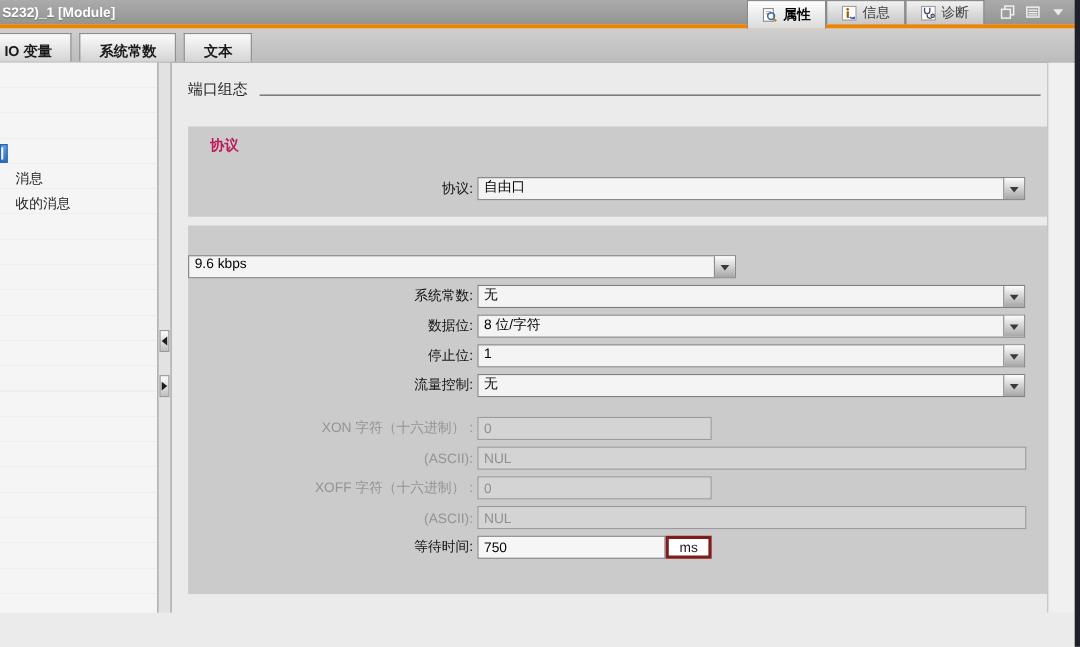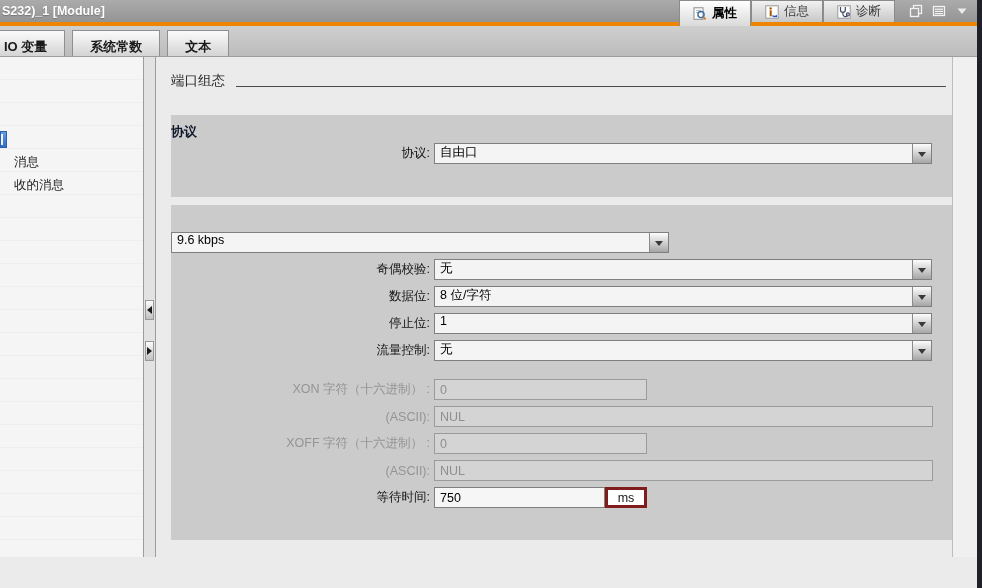--- a/index.html
+++ b/index.html
@@ -51,22 +51,22 @@
   .content{flex:1;padding:15px 0 0 15px;box-sizing:border-box;min-width:0}
   .scrollstrip{width:25px;background:#f0f0f0;border-left:1px solid #bdbdbd;box-sizing:border-box}
 
   .sec-head{display:flex;align-items:flex-end;width:782px}
   .sec-title{font-size:13.5px;color:#262626;white-space:nowrap}
   .sec-line{flex:1;border-bottom:1px solid #4a4a4a;margin:0 7px 3px 11px;height:0}
 
   .group{width:782px;background:#cbcbcb;box-sizing:border-box}
   .g1{height:82px;margin-top:25px;padding-top:8px}
   .g2{height:335px;margin-top:8px;padding-top:27px}
-  .g-title{font-size:13px;font-weight:bold;color:#0f172a;}
-  .g1 .row{margin-top:2px}
+  .g-title{font-size:13px;font-weight:bold;color:#be185d;padding-left:20px}
+  .g1 .row{margin-top:20px}
 
   .row{display:flex;align-items:center;height:21px;margin-bottom:6px}
   .row.gap18{margin-top:18px}
   .row.gap5{margin-top:5px}
   .flabel{width:263px;box-sizing:border-box;padding-right:4px;text-align:right;
           font-size:12.5px;color:#141414;white-space:nowrap}
   .row.disabled .flabel{color:#949494}
 
   .dd{width:498px;height:21px;box-sizing:border-box;background:#f4f4f4;border:1px solid #7f7f7f;
       display:flex;align-items:flex-start;cursor:pointer}
@@ -203,21 +203,21 @@
         <div class="row">
           <div class="dd">
             <span class="ddval">9.6 kbps</span>
             <span class="ddbtn">
                 <i></i>
               </span>
           </div>
         </div>
 
         <div class="row">
-          <span class="flabel">奇偶校验:</span>
+          <span class="flabel">系统常数:</span>
           <div class="dd">
             <span class="ddval">无</span>
             <span class="ddbtn">
                 <i></i>
               </span>
           </div>
         </div>
 
         <div class="row">
           <span class="flabel">数据位:</span>

